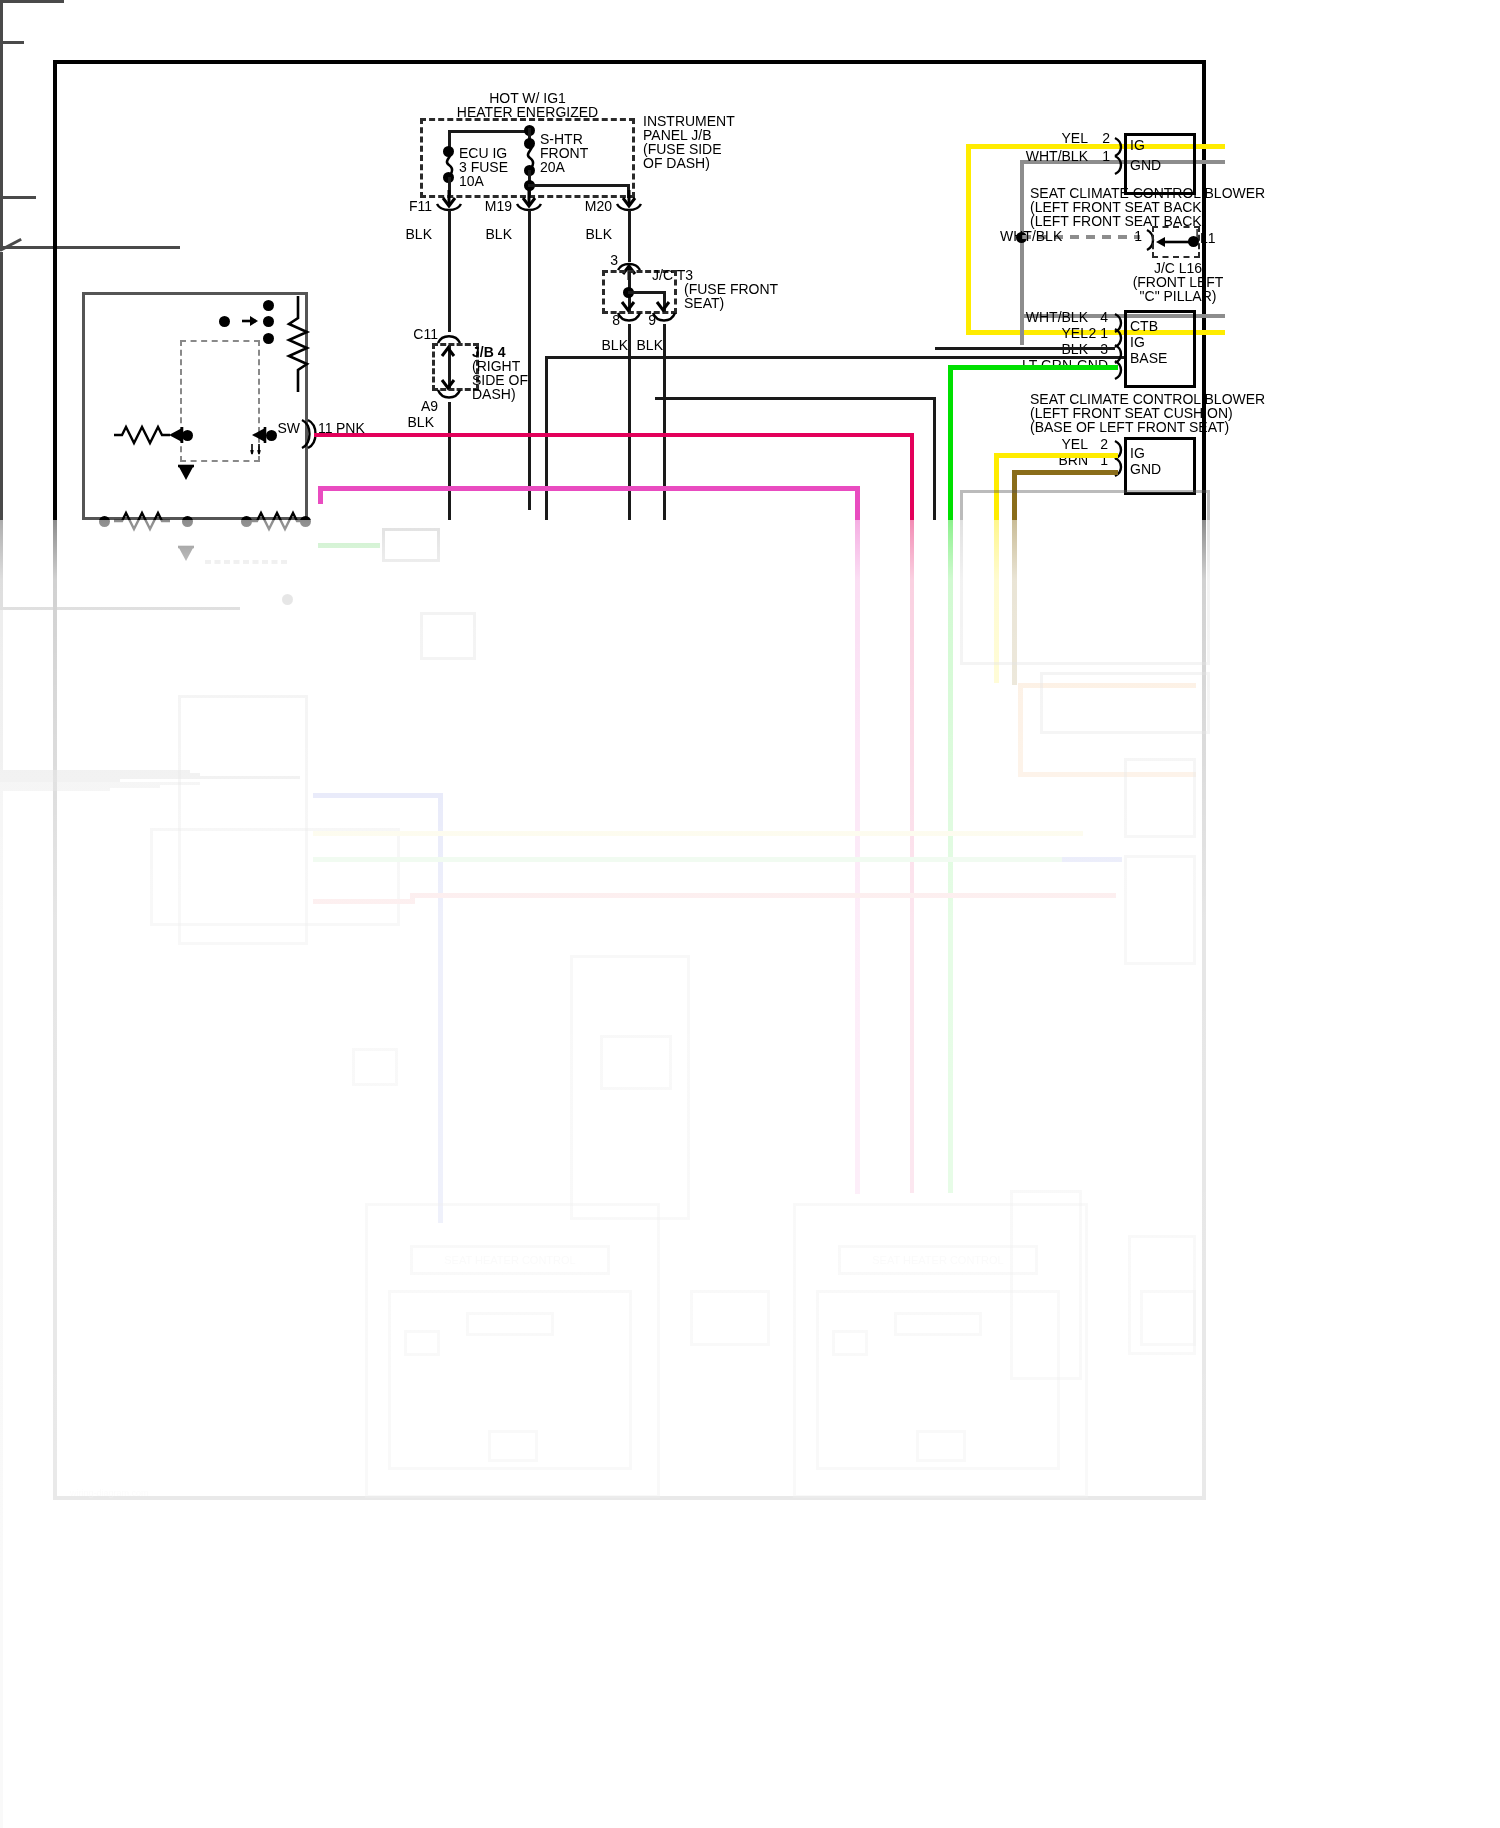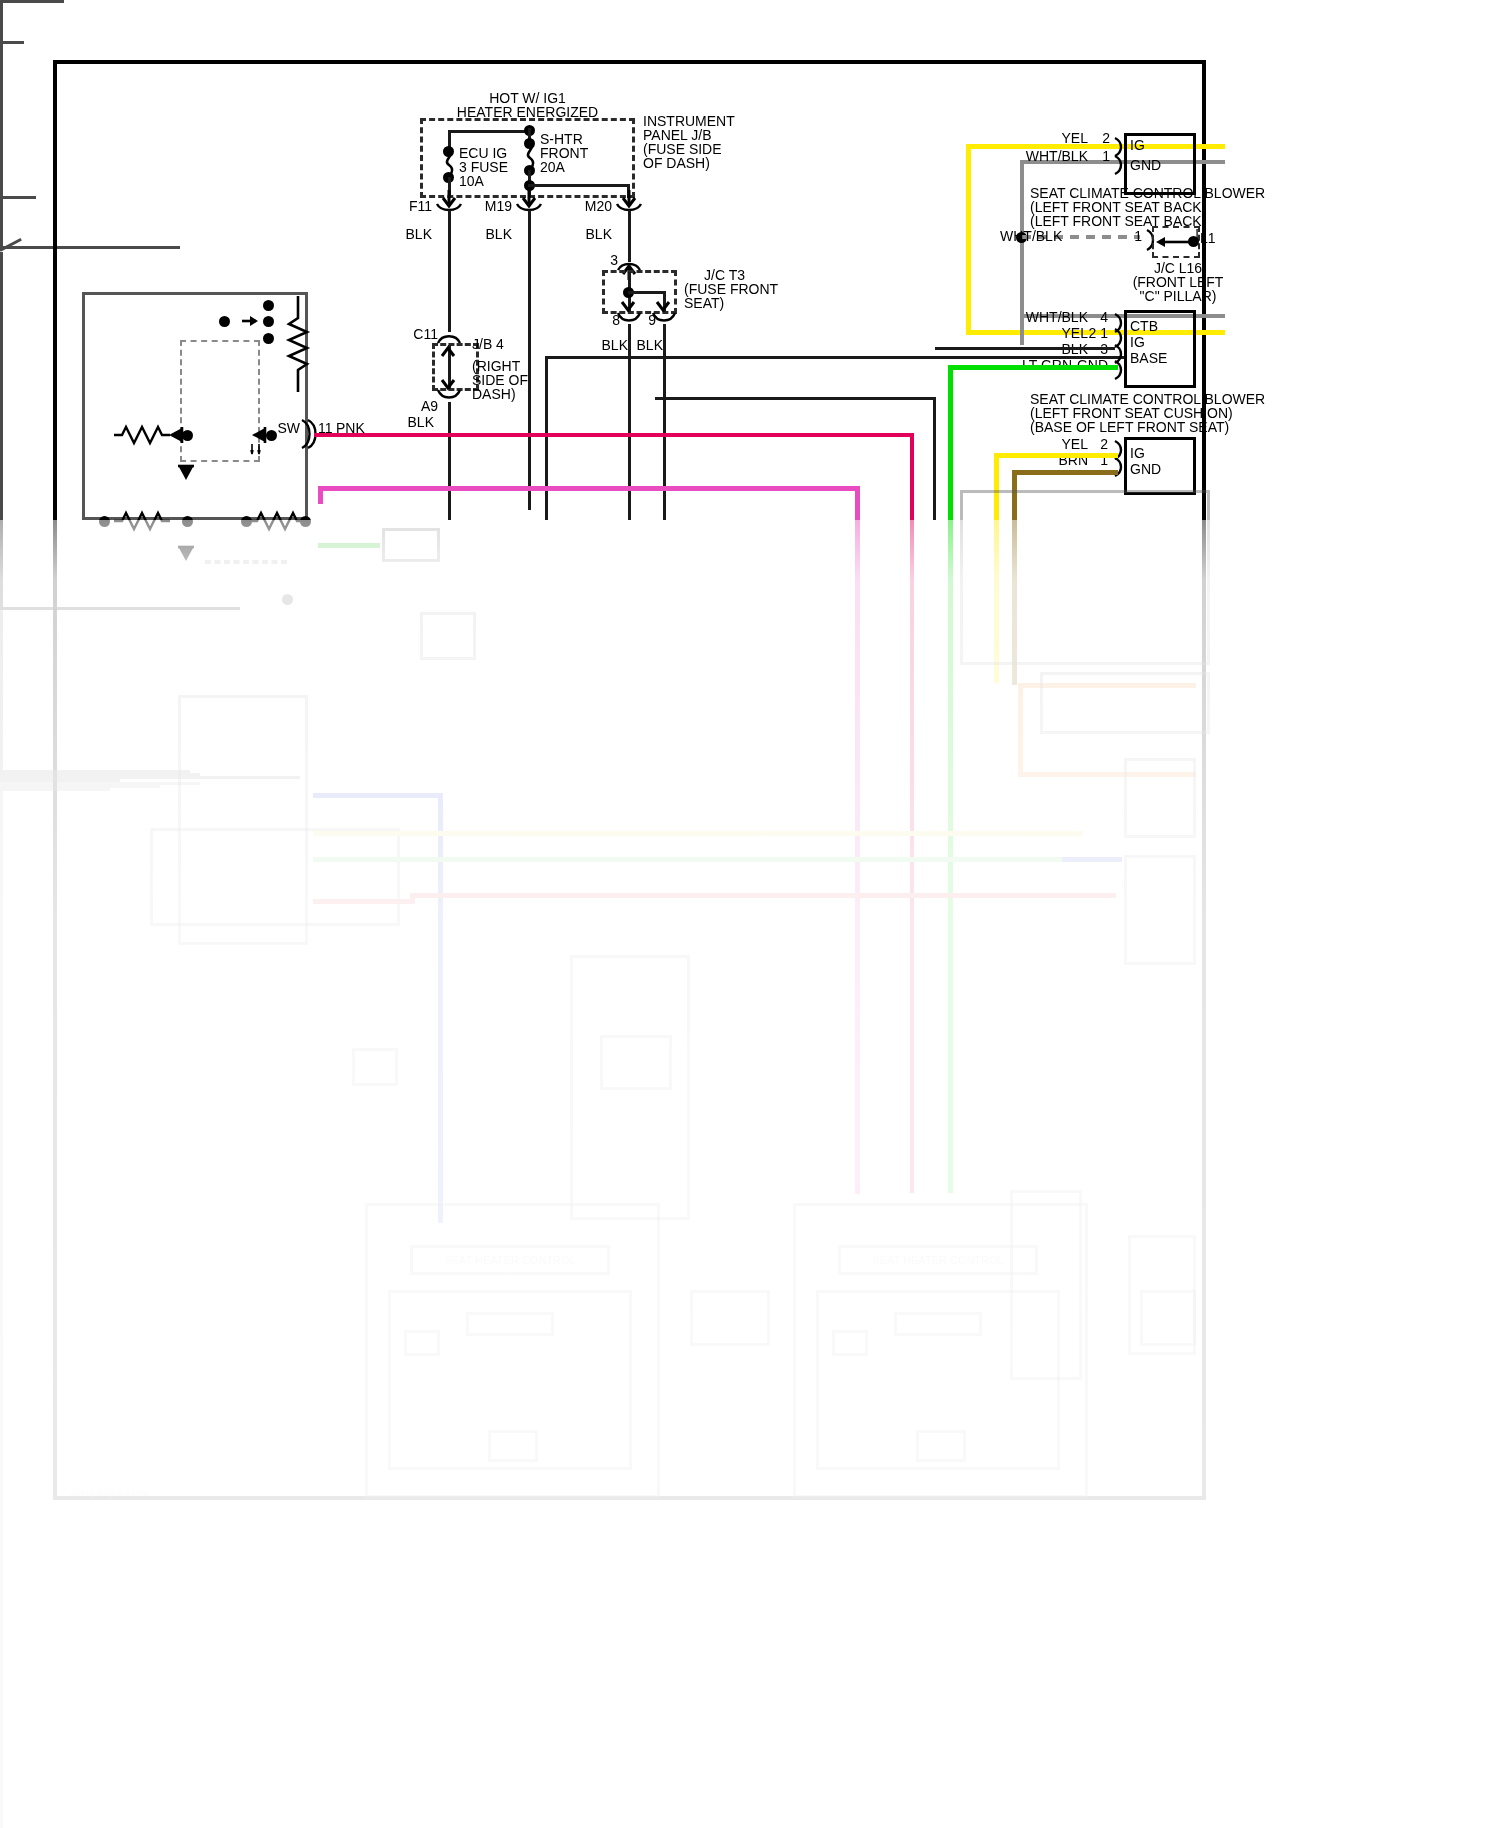--- a/index.html
+++ b/index.html
@@ -139,21 +139,21 @@
   <div class="dot" style="left:623px;top:287px;"></div>
   <div class="wire h" style="left:628px;top:291px;width:38px;"></div>
   <div class="wire v" style="left:663px;top:291px;height:21px;"></div>
   <svg style="left:621px;top:298px;width:16px;height:16px;">
     <path d="M1,4 L7,12 L13,4" stroke="#000" stroke-width="3" fill="none"></path>
   </svg>
   <svg style="left:656px;top:298px;width:16px;height:16px;">
     <path d="M1,4 L7,12 L13,4" stroke="#000" stroke-width="3" fill="none"></path>
   </svg>
 
-  <div class="lbl" style="left:704px;top:267px;">J/C T3</div>
+  <div class="lbl" style="left:652px;top:267px;">J/C T3</div>
   <div class="lbl" style="left:684px;top:281px;">(FUSE FRONT</div>
   <div class="lbl" style="left:684px;top:295px;">SEAT)</div>
 
   <svg style="left:617px;top:313px;width:24px;height:14px;">
     <path d="M1,0 C5,10 19,10 23,0" stroke="#000" stroke-width="2.4" fill="none"></path>
   </svg>
   <svg style="left:652px;top:313px;width:24px;height:14px;">
     <path d="M1,0 C5,10 19,10 23,0" stroke="#000" stroke-width="2.4" fill="none"></path>
   </svg>
 
@@ -181,21 +181,21 @@
   <svg style="left:441px;top:346px;width:16px;height:14px;">
     <path d="M1,10 L7,2 L13,10" stroke="#000" stroke-width="3" fill="none"></path>
   </svg>
   <svg style="left:441px;top:377px;width:16px;height:14px;">
     <path d="M1,3 L7,11 L13,3" stroke="#000" stroke-width="3" fill="none"></path>
   </svg>
   <svg style="left:437px;top:390px;width:24px;height:14px;">
     <path d="M1,0 C5,10 19,10 23,0" stroke="#000" stroke-width="2.4" fill="none"></path>
   </svg>
 
-  <div class="lbl" style="left:472px;top:336px;">J/B 4</div>
+  <div class="lbl" style="left:472px;top:344px;font-weight:bold;">J/B 4</div>
   <div class="lbl" style="left:472px;top:358px;">(RIGHT</div>
   <div class="lbl" style="left:472px;top:372px;">SIDE OF</div>
   <div class="lbl" style="left:472px;top:386px;">DASH)</div>
 
   <div class="lbl r" style="left:404px;top:398px;width:34px;">A9</div>
   <div class="lbl r" style="left:398px;top:414px;width:36px;">BLK</div>
   <div class="wire v" style="left:448px;top:402px;height:118px;"></div>
 
   <div class="gray-box" style="left:82px;top:292px;width:226px;height:228px;"></div>
 

